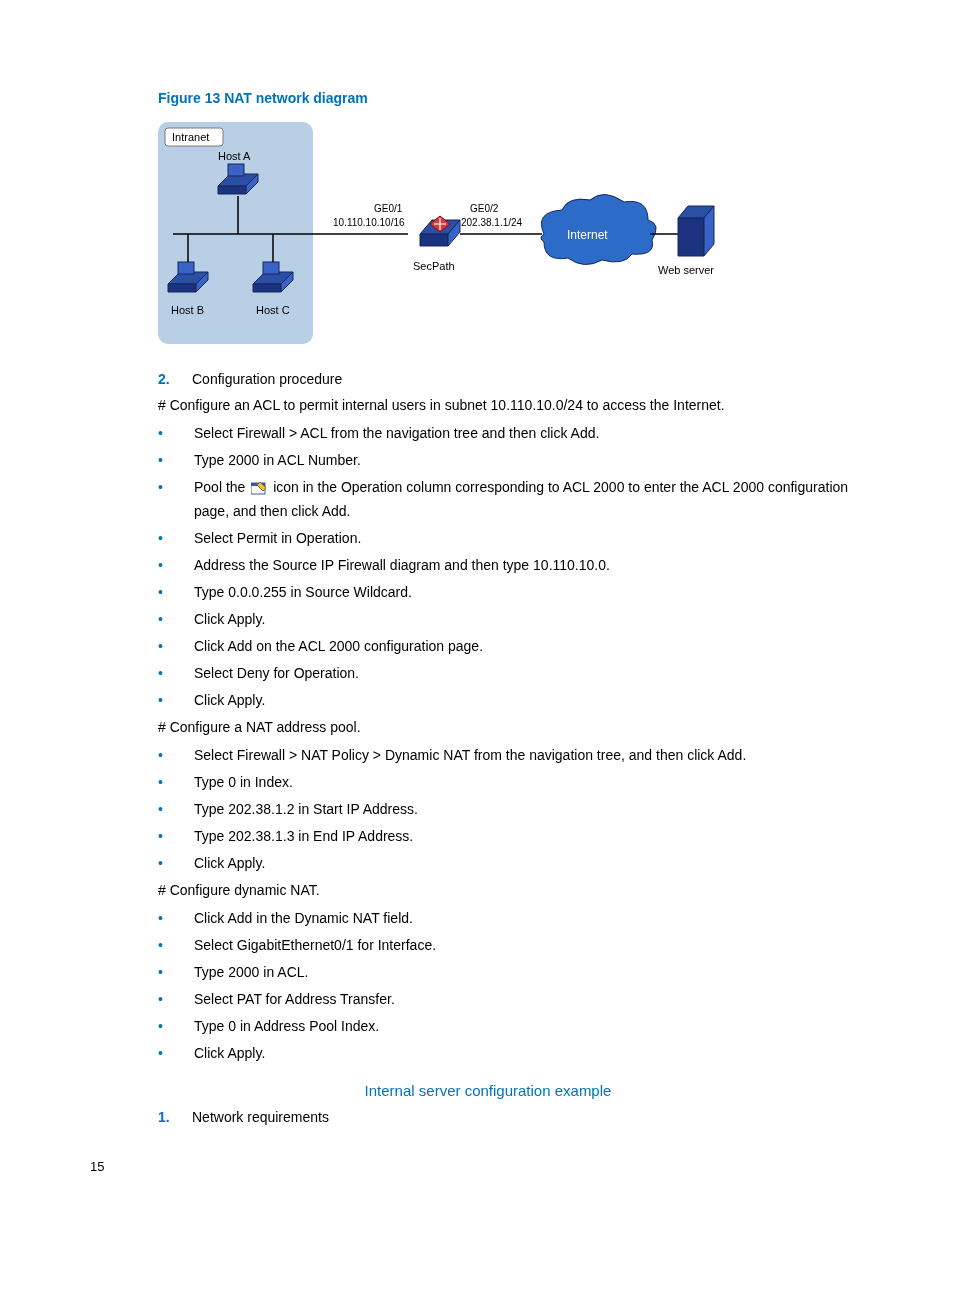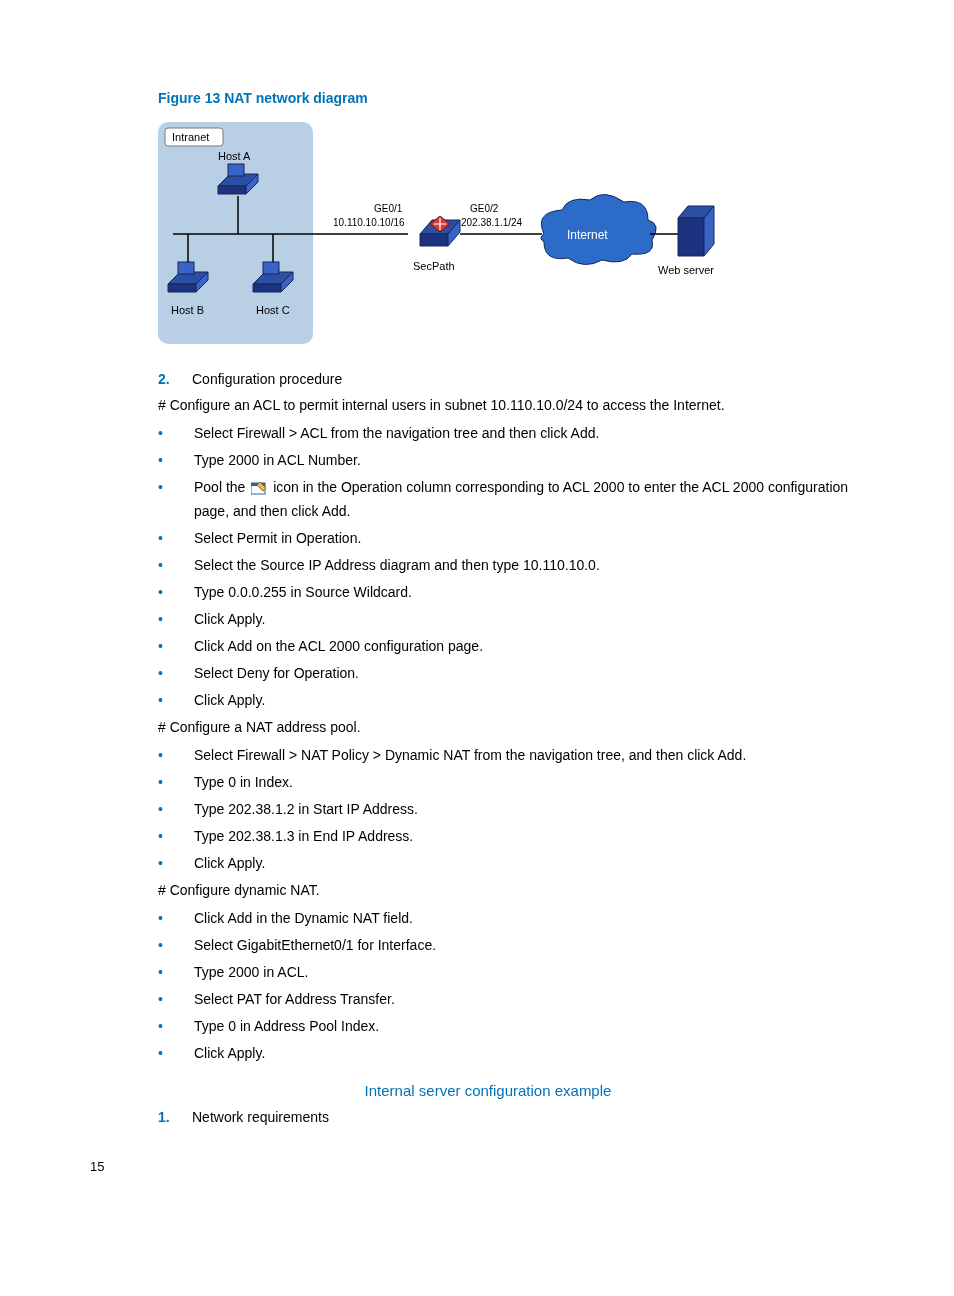--- a/index.html
+++ b/index.html
@@ -178,21 +178,21 @@
               <rect x="0" y="2" width="14" height="3" fill="#3b5aa6"></rect>
               <path d="M9 1 L15 7 L12 10 L6 4 Z" fill="#e6c04a" stroke="#8a6a10"></path>
             </svg></span><span> icon in the </span><b>Operation</b><span> column corresponding to ACL 2000 to enter the ACL 2000 configuration page, and then click </span><b>Add</b><span>.</span></span>
       </li>
     <li>
         <span class="dotc">•</span>
         <span><span>Select </span><b>Permit</b><span> in </span><b>Operation</b><span>.</span></span>
       </li>
     <li>
         <span class="dotc">•</span>
-        <span><span>Select the </span><b>Source IP Address</b><span> diagram and then type </span><b>10.110.10.0</b><span>.</span></span>
+        <span><span>Address the </span><b>Source IP Firewall</b><span> diagram and then type </span><b>10.110.10.0</b><span>.</span></span>
       </li>
     <li>
         <span class="dotc">•</span>
         <span><span>Type </span><b>0.0.0.255</b><span> in </span><b>Source Wildcard</b><span>.</span></span>
       </li>
     <li>
         <span class="dotc">•</span>
         <span><span>Click </span><b>Apply</b><span>.</span></span>
       </li>
     <li>

